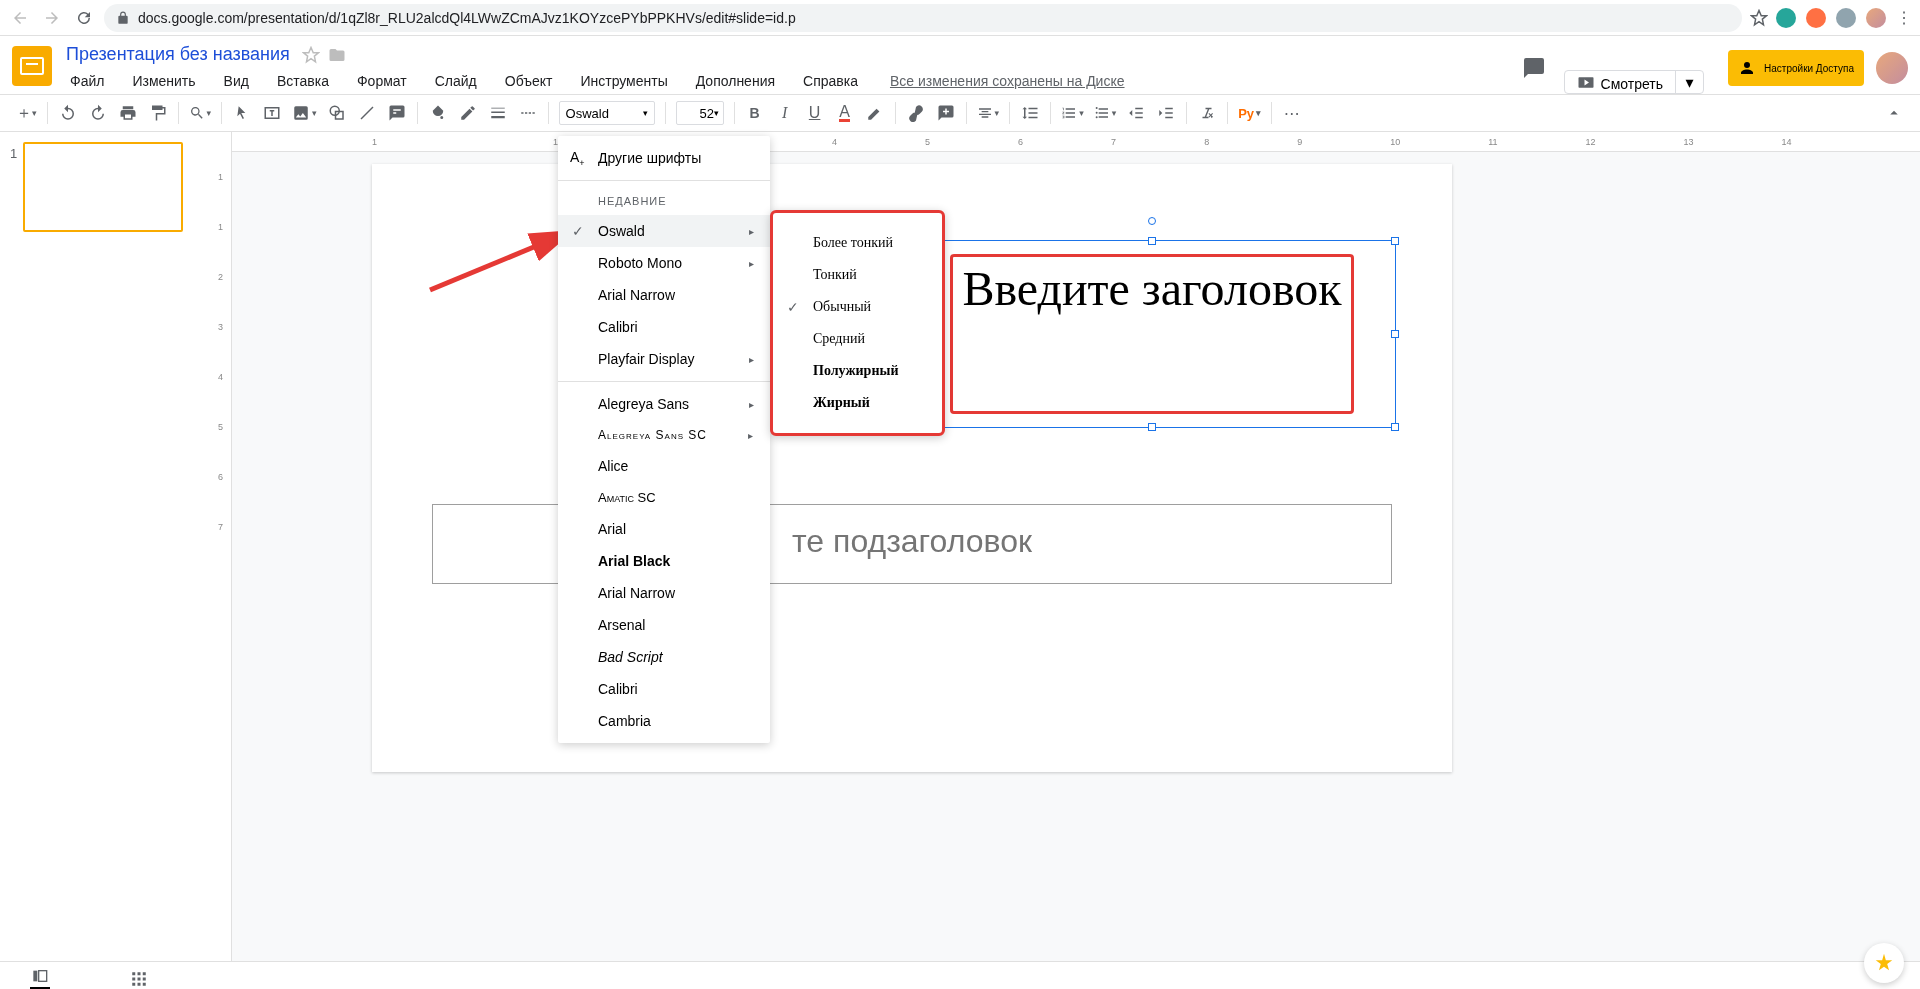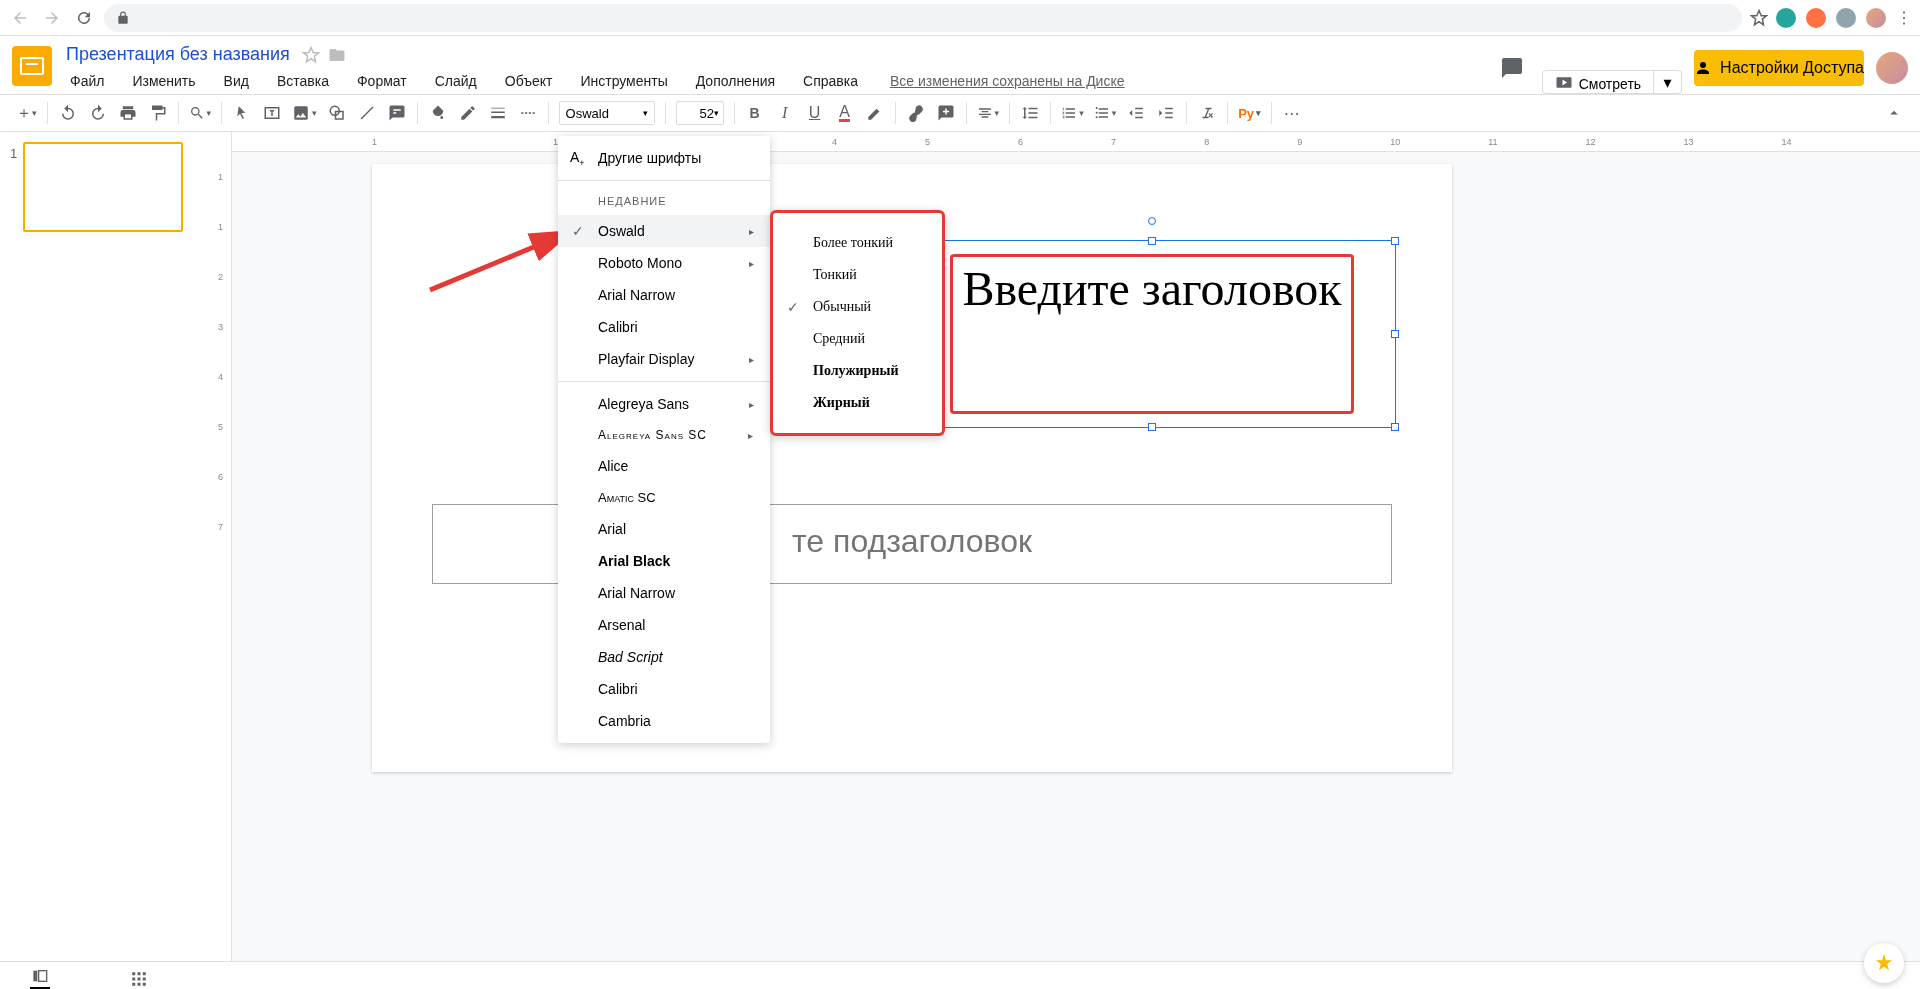--- a/index.html
+++ b/index.html
@@ -24,21 +24,21 @@
 .doc-title { font-size: 18px; color: #1d4ed8; padding: 2px 4px; }
 .star-icon, .folder-icon { color: #bdbdbd; }
 .menu-bar { display: flex; gap: 12px; margin-top: 2px; font-size: 14px; color: #202124; align-items: center; }
 .menu-item { padding: 4px 8px; cursor: pointer; }
 .save-status { color: #5f6368; text-decoration: underline; margin-left: 12px; }
 .header-right { display: flex; align-items: center; gap: 12px; }
 .comment-btn { width: 36px; height: 36px; display: flex; align-items: center; justify-content: center; color: #5f6368; }
 .present-btn { display: flex; align-items: flex-end; height: 24px; border: 1px solid #dadce0; border-radius: 4px; margin-top: 28px; }
 .present-main { padding: 0 12px; display: flex; align-items: center; gap: 6px; font-size: 14px; }
 .present-drop { width: 28px; border-left: 1px solid #dadce0; display: flex; align-items: center; justify-content: center; height: 100%; }
-.share-btn { background: #fbbc04; padding: 0 0; height: 36px; border-radius: 4px; display: flex; align-items: center; gap: 8px; font-size: 16px; font-weight: 500; }
+.share-btn { background: #fbbc04; padding: 0 10px; height: 36px; border-radius: 4px; display: flex; align-items: center; gap: 8px; font-size: 10px; font-weight: 500; margin-left: 12px; }
 .avatar { width: 32px; height: 32px; border-radius: 50%; background: linear-gradient(135deg, #e8a87c, #c38d9e); }
 
 
 .toolbar { height: 38px; border-top: 1px solid #e0e0e0; border-bottom: 1px solid #e0e0e0; display: flex; align-items: center; padding: 0 12px; gap: 2px; }
 .tb-btn { min-width: 28px; height: 28px; display: flex; align-items: center; justify-content: center; cursor: pointer; color: #5f6368; border-radius: 2px; padding: 0 4px; }
 .tb-sep { width: 1px; height: 22px; background: #e0e0e0; margin: 0 4px; }
 .tb-drop { display: flex; align-items: center; }
 .font-combo { width: 96px; height: 24px; border: 1px solid #dadce0; border-radius: 2px; display: flex; align-items: center; padding: 0 6px; font-size: 13px; justify-content: space-between; margin: 0 4px; }
 .size-combo { width: 48px; height: 24px; border: 1px solid #dadce0; border-radius: 2px; display: flex; align-items: center; padding: 0 23px; font-size: 13px; justify-content: space-between; margin: 0 4px; }
 .tb-text { font-weight: bold; font-size: 14px; }
@@ -115,20 +115,21 @@
     <svg width="18" height="18" viewBox="0 0 24 24">
         <path fill="currentColor" d="M17.65 6.35A8 8 0 1 0 20 12h-2a6 6 0 1 1-1.76-4.24L13 11h7V4z"></path>
       </svg>
   </div>
   <div class="url-bar">
     <span class="lock-icon">
       <svg width="14" height="14" viewBox="0 0 24 24">
           <path fill="currentColor" d="M18 8h-1V6a5 5 0 0 0-10 0v2H6a2 2 0 0 0-2 2v10a2 2 0 0 0 2 2h12a2 2 0 0 0 2-2V10a2 2 0 0 0-2-2zM9 6a3 3 0 0 1 6 0v2H9z"></path>
         </svg>
     </span>
+    <span>docs.google.com/presentation/d/1qZl8r_RLU2alcdQl4LWwZCmAJvz1KOYzcePYbPPKHVs/edit#slide=id.p</span>
   </div>
   <span style="color:#5f6368;">
     <svg width="18" height="18" viewBox="0 0 24 24">
         <path fill="none" stroke="currentColor" stroke-width="2" d="M12 2l3 7h7l-5.5 4.5L18 21l-6-4-6 4 1.5-7.5L2 9h7z"></path>
       </svg>
   </span>
   <div class="ext-icons">
     <div class="ext-icon" style="background:#26a69a;"></div>
     <div class="ext-icon" style="background:#ff7043;"></div>
     <div class="ext-icon" style="background:#90a4ae;"></div>

